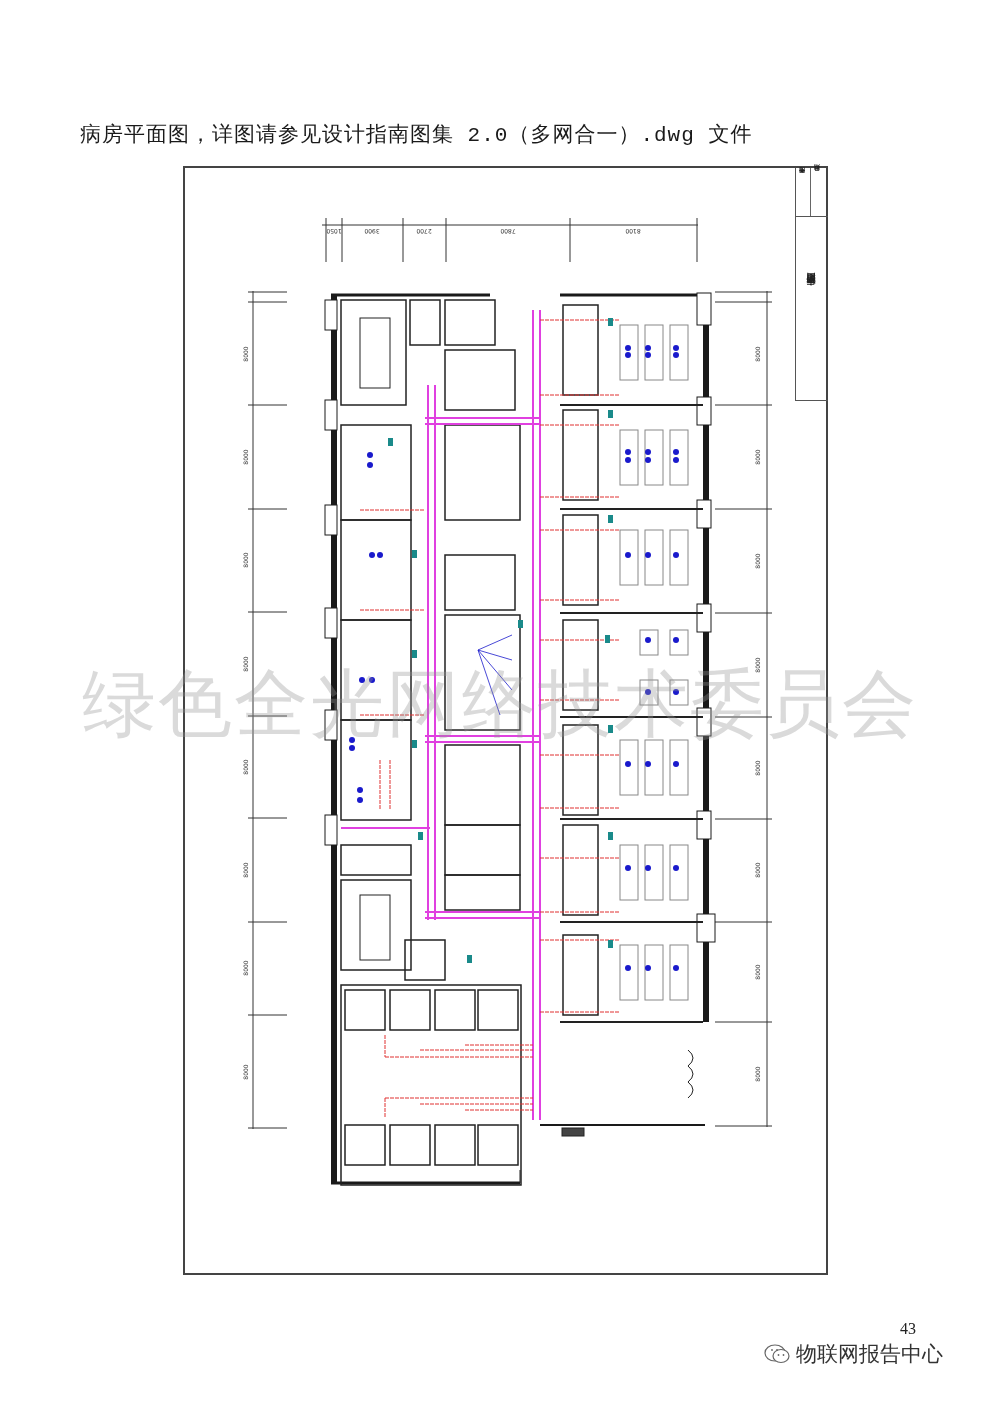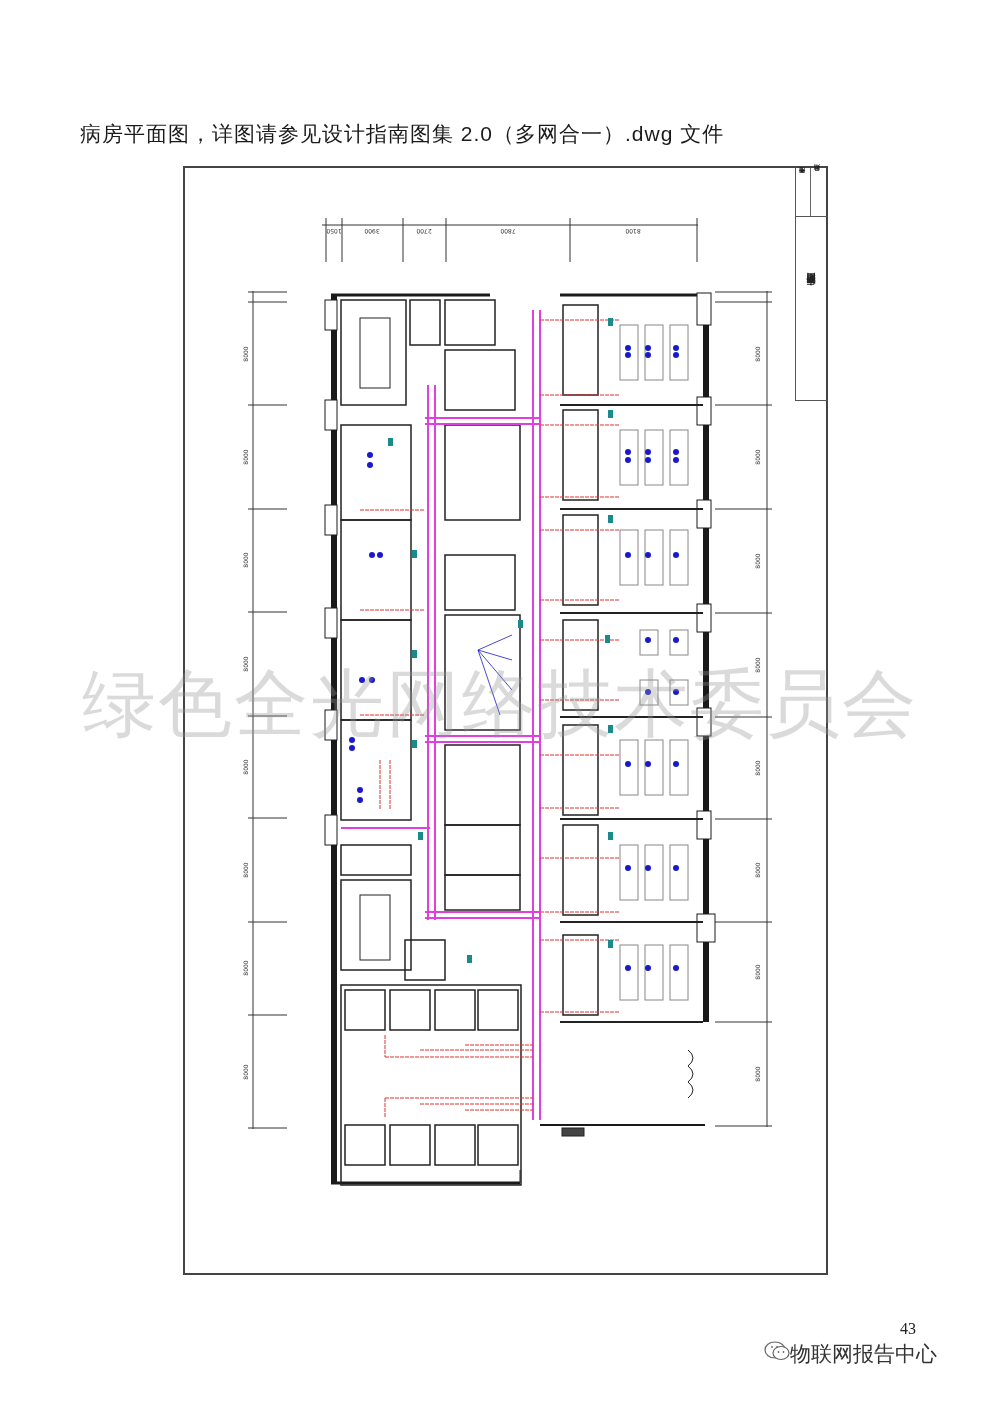--- a/index.html
+++ b/index.html
@@ -1,28 +1,28 @@
 <!DOCTYPE html>
 <html><head>
 <meta charset="utf-8">
 <style>
   html, body { margin: 0; padding: 0; background: #ffffff; }
   body { width: 1000px; height: 1404px; position: relative; overflow: hidden; font-family: "DejaVu Serif", serif; color: #222; }
-  .caption { position: absolute; left: 80px; top: 120px; font-size: 21px; letter-spacing: 1px; font-family: Liberation Sans, sans-serif; color: #1a1a1a; }
+  .caption { position: absolute; left: 80px; top: 120px; font-size: 21px; letter-spacing: 1px; font-family: Liberation Mono, monospace; color: #1a1a1a; }
   .sheet { position: absolute; left: 183px; top: 166px; width: 645px; height: 1109px; border: 2px solid #444; box-sizing: border-box; background: #fff; }
   .titleblock { position: absolute; left: 610px; top: 0; width: 33px; height: 233px; border-left: 1.5px solid #555; border-bottom: 1.5px solid #555; box-sizing: border-box; }
   .tb-top { position: absolute; left: 0; top: 0; width: 100%; height: 48px; border-bottom: 1.5px solid #555; }
   .tb-split { position: absolute; left: 14px; top: 0; height: 48px; border-left: 1px solid #666; }
   .tb-a { position: absolute; left: 2px; top: 10px; font-size: 6px; writing-mode: vertical-rl; transform: rotate(180deg); font-weight: bold; font-family: "DejaVu Sans", sans-serif; }
   .tb-b { position: absolute; left: 17px; top: 8px; font-size: 6px; writing-mode: vertical-rl; transform: rotate(180deg); font-weight: bold; font-family: "DejaVu Sans", sans-serif; }
   .tb-name { position: absolute; left: 9px; top: 120px; font-size: 9px; writing-mode: vertical-rl; transform: rotate(180deg); font-weight: bold; font-family: "DejaVu Sans", sans-serif; letter-spacing: 1px; }
   .plan { position: absolute; left: 0; top: 0; }
   .watermark { position: absolute; left: 0; top: 655px; width: 1000px; font-size: 74px; color: rgba(150,150,150,0.35); font-family: "DejaVu Sans", sans-serif; letter-spacing: 2px; white-space: nowrap; pointer-events: none; text-align: center; }
   .pageno { position: absolute; left: 900px; top: 1320px; font-size: 16px; font-family: "Liberation Serif", serif; color: #222; }
-  .source { position: absolute; left: 764px; top: 1340px; display: flex; font-size: 21px; color: #333; font-family: "DejaVu Sans", sans-serif; }
+  .source { position: absolute; left: 764px; top: 1340px; display: flex; align-items: center; gap: 6px; font-size: 21px; color: #333; font-family: "DejaVu Sans", sans-serif; }
   .wechat-icon { width: 26px; height: 22px; }
   .dimtxt { font-family: "DejaVu Sans", sans-serif; font-size: 6px; fill: #333; }
 </style>
 </head>
 <body>
 
 <div class="caption">病房平面图，详图请参见设计指南图集 2.0（多网合一）.dwg 文件</div>
 
 <div class="sheet">
   <div class="titleblock">

